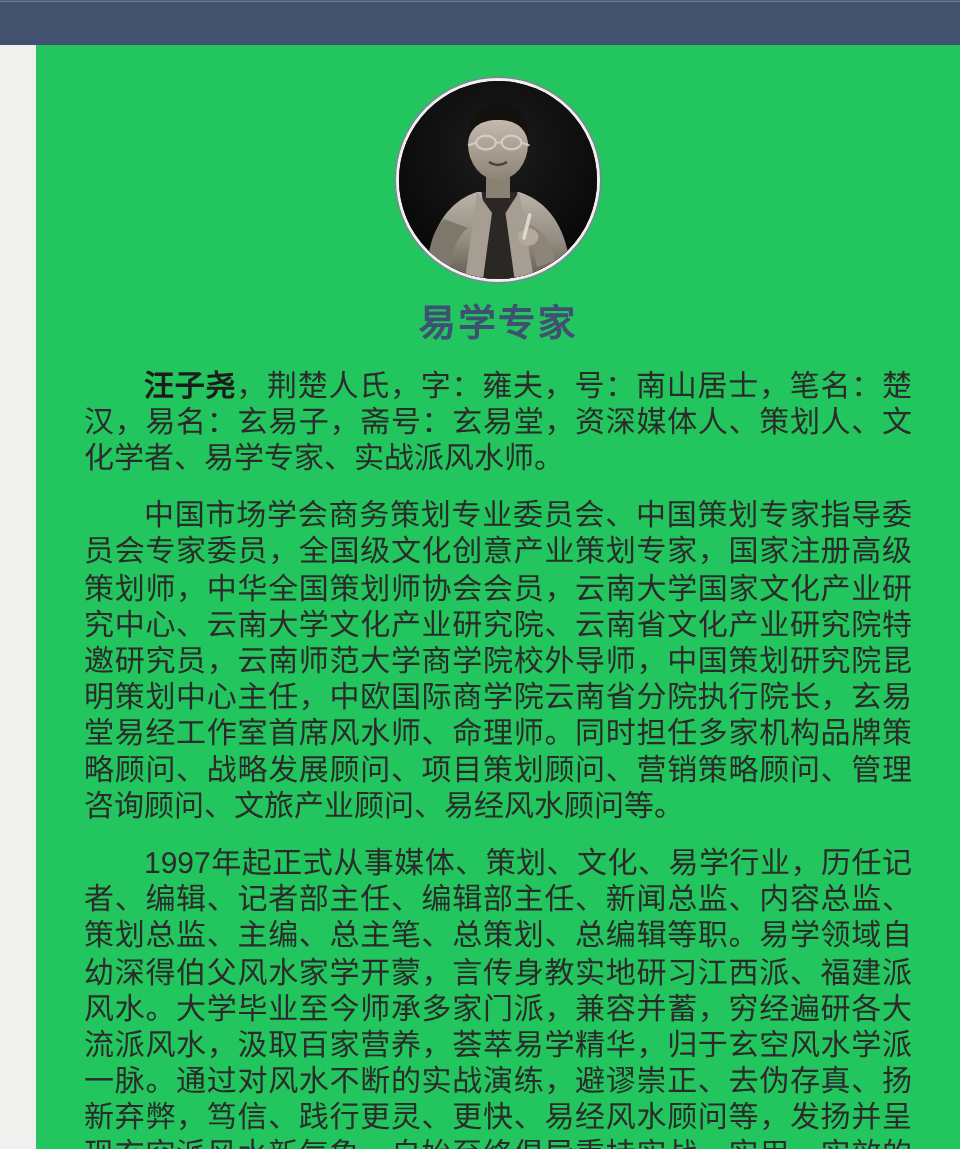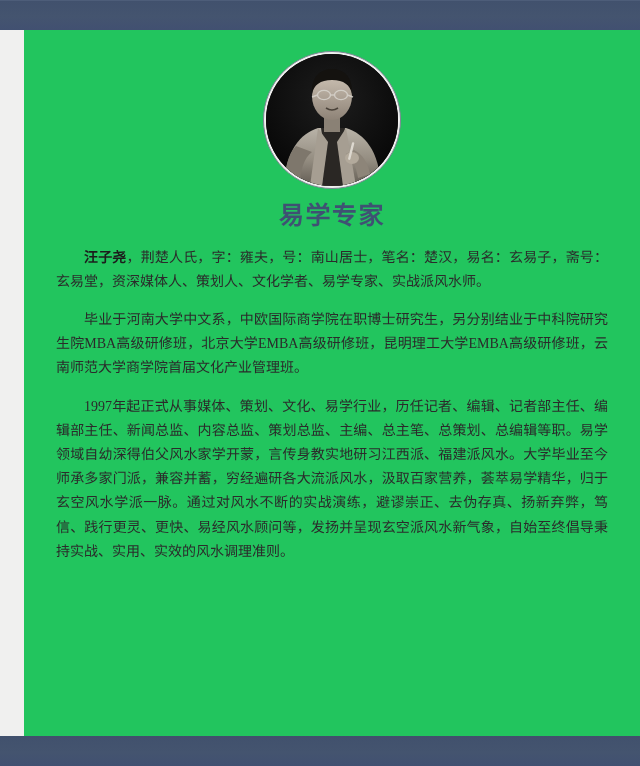--- a/index.html
+++ b/index.html
@@ -93,27 +93,27 @@
     font-family: "DejaVu Sans", "Liberation Sans", sans-serif;
   }
 
   
   .body-text {
     margin: 0 32px;
     padding-top: 16px;
   }
   .para {
     color: #2b2b2b;
-    font-size: 14px;
+    font-size: 20px;
     line-height: 24.2px;
     text-align: justify;
     text-justify: inter-ideograph;
     text-indent: 2em;
     margin: 0 0 14px 0;
-    font-family: Liberation Serif, serif;
+    font-family: Liberation Sans, sans-serif;
   }
   .para:last-child { margin-bottom: 0; }
   .lead-name {
     font-weight: bold;
     color: #1c1c1c;
   }
 </style>
 </head>
 <body>
 
@@ -176,22 +176,22 @@
         </div>
       </div>
     </div>
 
     <div class="title">易学专家</div>
 
     <div class="body-text">
 
       <p class="para"><span class="lead-name">汪子尧</span><span>，荆楚人氏，字：雍夫，号：南山居士，笔名：楚汉，易名：玄易子，斋号：玄易堂，资深媒体人、策划人、文化学者、易学专家、实战派风水师。</span></p>
 
+      <p class="para">中国市场学会商务策划专业委员会、中国策划专家指导委员会专家委员，全国级文化创意产业策划专家，国家注册高级策划师，中华全国策划师协会会员，云南大学国家文化产业研究中心、云南大学文化产业研究院、云南省文化产业研究院特邀研究员，云南师范大学商学院校外导师，中国策划研究院昆明策划中心主任，中欧国际商学院云南省分院执行院长，玄易堂易经工作室首席风水师、命理师。同时担任多家机构品牌策略顾问、战略发展顾问、项目策划顾问、营销策略顾问、管理咨询顾问、文旅产业顾问、易经风水顾问等。</p>
 
-      <p class="para">毕业于河南大学中文系，中欧国际商学院在职博士研究生，另分别结业于中科院研究生院MBA高级研修班，北京大学EMBA高级研修班，昆明理工大学EMBA高级研修班，云南师范大学商学院首届文化产业管理班。</p>
 
       <p class="para">1997年起正式从事媒体、策划、文化、易学行业，历任记者、编辑、记者部主任、编辑部主任、新闻总监、内容总监、策划总监、主编、总主笔、总策划、总编辑等职。易学领域自幼深得伯父风水家学开蒙，言传身教实地研习江西派、福建派风水。大学毕业至今师承多家门派，兼容并蓄，穷经遍研各大流派风水，汲取百家营养，荟萃易学精华，归于玄空风水学派一脉。通过对风水不断的实战演练，避谬崇正、去伪存真、扬新弃弊，笃信、践行更灵、更快、易经风水顾问等，发扬并呈现玄空派风水新气象，自始至终倡导秉持实战、实用、实效的风水调理准则。</p>
 
     </div>
   </div>
 
   <div class="bar bar-bottom"></div>
 </div>
 
 </body></html>

